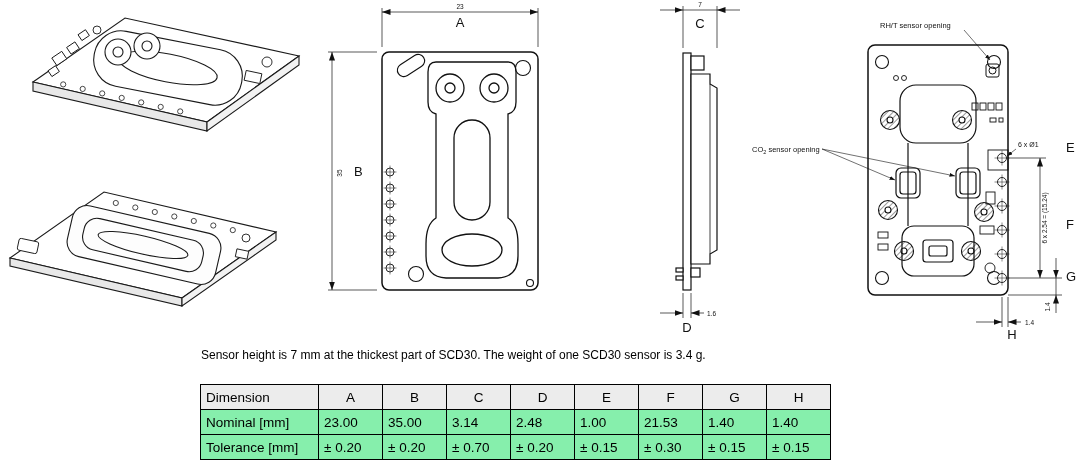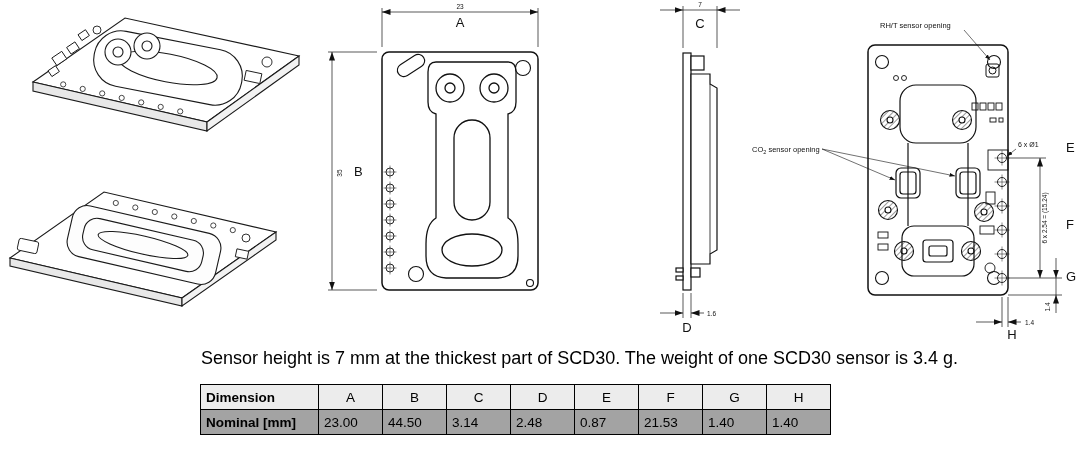--- a/index.html
+++ b/index.html
@@ -1,25 +1,25 @@
 <!DOCTYPE html>
 <html><head>
 <meta charset="utf-8">
 <style>
   html,body{margin:0;padding:0;background:#fff;}
   body{position:relative;width:1080px;height:472px;overflow:hidden;
        font-family:"Liberation Sans", sans-serif;color:#000;}
   .abs{position:absolute;}
   svg text{fill:#111;font-family:"Liberation Sans", sans-serif;}
-  .note{position:absolute;left:201px;top:348px;font-size:18px;color:#000;}
+  .note{position:absolute;left:201px;top:348px;font-size:12px;color:#000;}
   table.dim{position:absolute;left:200px;top:384px;border-collapse:collapse;
             font-size:13.5px;color:#000;}
   table.dim td{border:1px solid #000;height:25px;padding:1px 5px;width:64px;
-               box-sizing:border-box;background:#a3a3a3;white-space:nowrap;}
-  table.dim td.lbl{width:118px;font-weight:bold;}
+               box-sizing:border-box;background:#86efac;white-space:nowrap;}
+  table.dim td.lbl{width:118px;}
   table.dim tr.hdr td{background:#ececec;}
   table.dim td.c{text-align:center;}
 </style>
 </head>
 <body>
 
 <svg class="abs" style="left:5px;top:2px" width="310" height="165" viewBox="0 0 310 165">
   <g stroke="#1a1a1a" stroke-width="1.1">
     <polygon points="28,80 120,16 294,54 202,120" fill="#fff"></polygon>
     <polygon points="28,80 202,120 202,129 28,89" fill="#e8e8e8"></polygon>
@@ -322,22 +322,33 @@
     <td class="c">C</td>
     <td class="c">D</td>
     <td class="c">E</td>
     <td class="c">F</td>
     <td class="c">G</td>
     <td class="c">H</td>
   </tr>
   <tr>
     <td class="lbl">Nominal [mm]</td>
     <td>23.00</td>
-    <td>44.50</td>
+    <td>35.00</td>
     <td>3.14</td>
     <td>2.48</td>
-    <td>0.87</td>
+    <td>1.00</td>
     <td>21.53</td>
     <td>1.40</td>
     <td>1.40</td>
   </tr>
+  <tr>
+    <td class="lbl">Tolerance [mm]</td>
+    <td>± 0.20</td>
+    <td>± 0.20</td>
+    <td>± 0.70</td>
+    <td>± 0.20</td>
+    <td>± 0.15</td>
+    <td>± 0.30</td>
+    <td>± 0.15</td>
+    <td>± 0.15</td>
+  </tr>
 </tbody>
   </table>
 
 </body></html>

